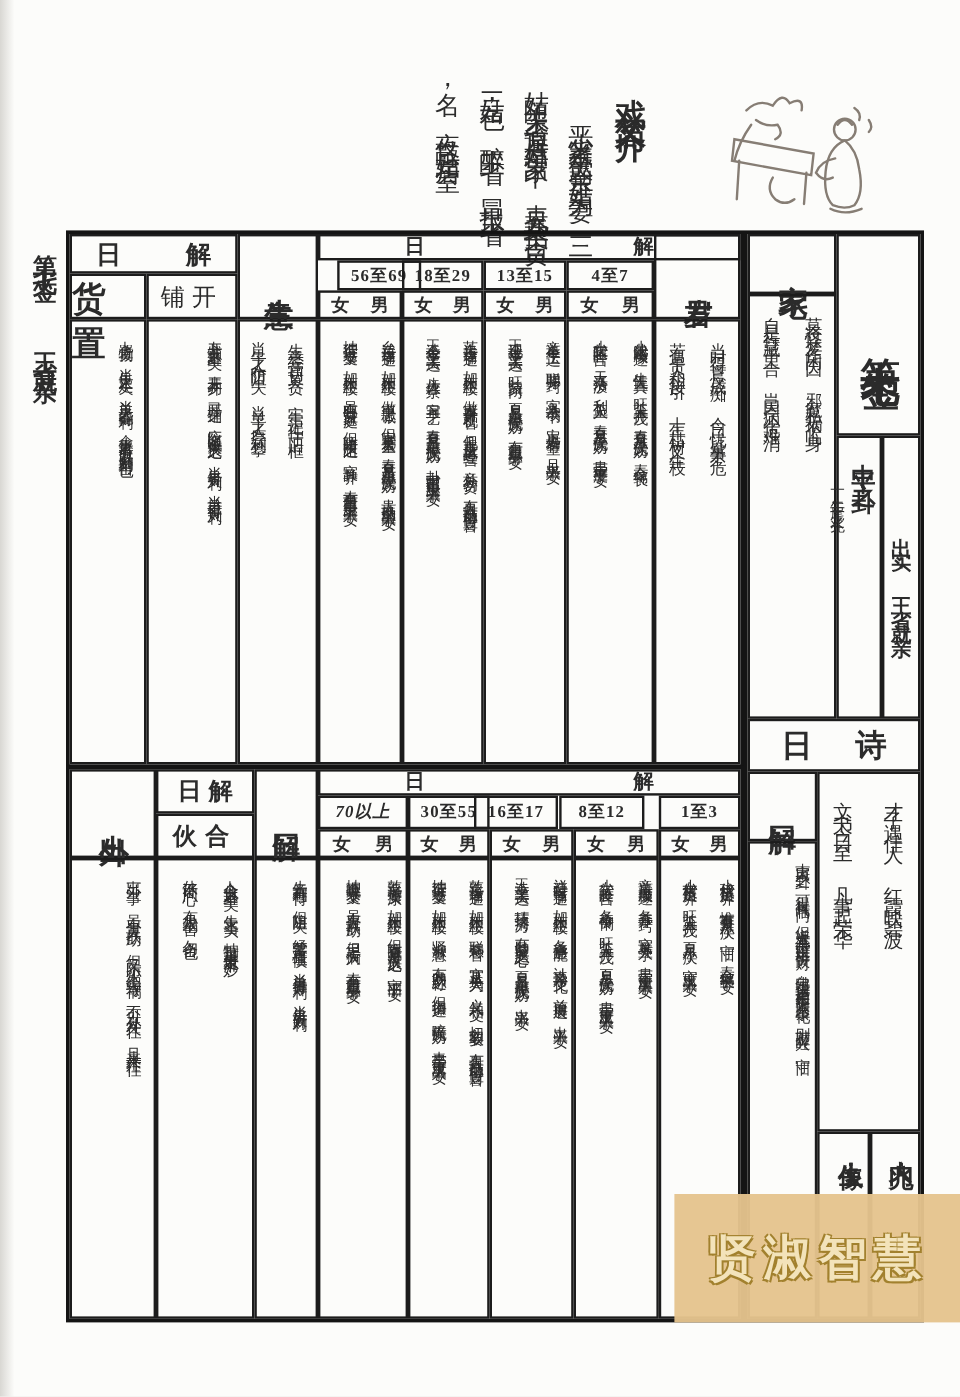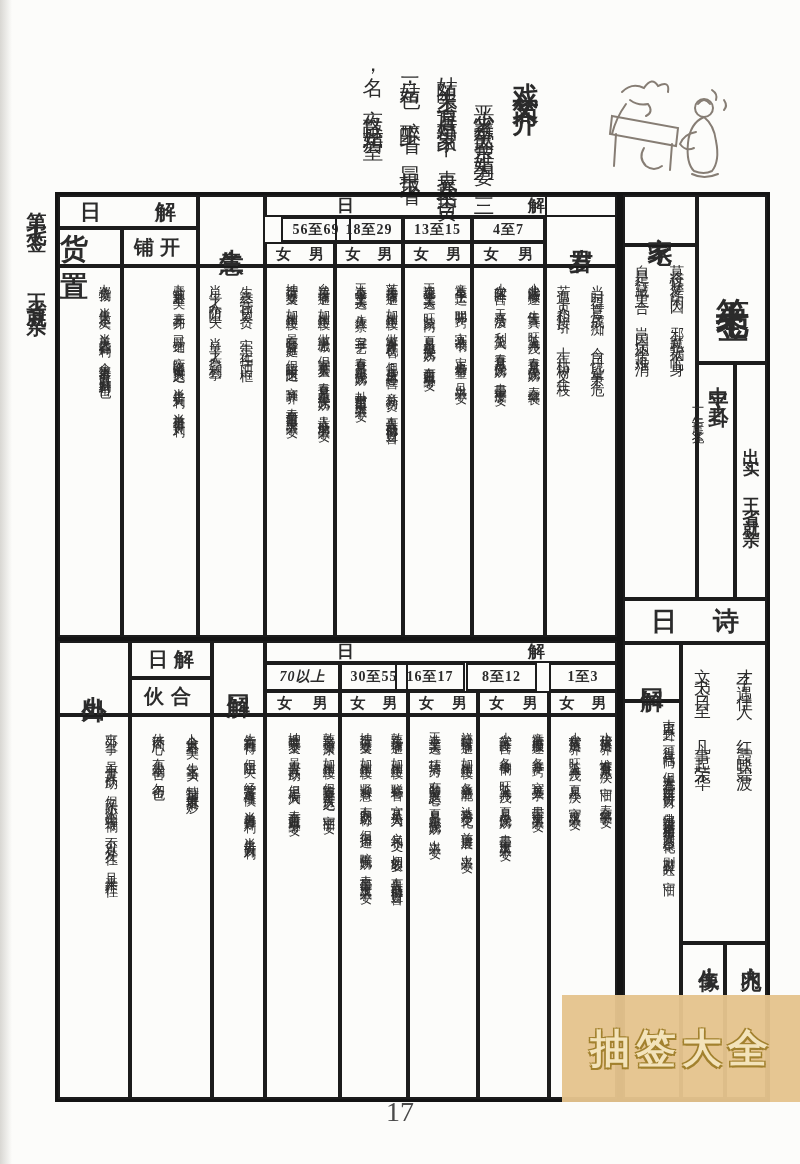--- a/index.html
+++ b/index.html
@@ -55,21 +55,21 @@
 
   <div class="abs frame" id="top-table" style="left:55px;top:192px;width:565px;height:448px;">
 
     <div class="abs bd spread" style="left:0;top:0;width:140px;height:33px;font-size:21px;padding:0 20px;">
       <span>日</span>
       <span>解</span>
     </div>
     <div class="abs bd" style="left:0;top:33px;width:64px;height:38px;display:grid;place-items:center;font-weight:700;font-size:28px;letter-spacing:4px;">
       <span>货置</span>
     </div>
-    <div class="abs bd" style="left:64px;top:33px;width:76px;height:38px;display:grid;place-items:center;font-weight:700;font-size:20px;letter-spacing:6px;">
+    <div class="abs bd" style="left:64px;top:33px;width:76px;height:38px;display:grid;place-items:center;font-weight:400;font-size:20px;letter-spacing:6px;">
       <span>铺开</span>
     </div>
     <div class="abs bd vtext cell-pad" style="left:0;top:71px;width:64px;height:371px;font-size:12.5px;line-height:29px;letter-spacing:2px;">卜置货物　肖牛之人定失　肖羊之人能得利　余生肖者不可贪取财利则吉也</div>
     <div class="abs bd vtext cell-pad" style="left:64px;top:71px;width:76px;height:371px;font-size:12.5px;line-height:33px;letter-spacing:2px;">卜开铺之卦不美　未开勿开　已开之铺　应防盗贼火灾之厄　肖牛者失利　肖羊者可得大利</div>
 
     <div class="abs bd vcenter" style="left:140px;top:0;width:67px;height:71px;">
       <span class="hd" style="font-size:24px;letter-spacing:2px;">生意</span>
     </div>
     <div class="abs bd vtext cell-pad" style="left:140px;top:71px;width:67px;height:371px;font-size:13.5px;line-height:31px;letter-spacing:5px;">生意经营切莫贪　牢牢记住守旧框
 肖牛之人防阻失　肖羊之人厚利攀</div>
@@ -248,17 +248,16 @@
       <div class="vtext cs">童造运度顺遂　各事开窍　宜培养入学　吉星守命出入平安</div>
       <div class="vtext cs">小女运度叶吉　各事伶俐　旺益上人并茂　夏月小疾无妨　吉星守度出入平安</div>
     </div>
     <div class="abs bd mf" style="left:491px;top:74px;width:68px;height:384px;">
       <div class="vtext cs">小孩根苗足养　惟有春夏月小疾　守旧　寿命绵长平安</div>
       <div class="vtext cs">小女根苗足养　旺益上人并茂　夏月小疾　守度出入平安</div>
     </div>
   </div>
 
   <div class="abs" id="watermark" style="left:562px;top:995px;width:238px;height:107px;">
-    <span>抽签大全</span>
-  </div>
-
-  <div class="abs" id="page-number">17</div>
+    <span>贤淑智慧</span>
+  </div>
+
 </div>
 
 </body></html>

